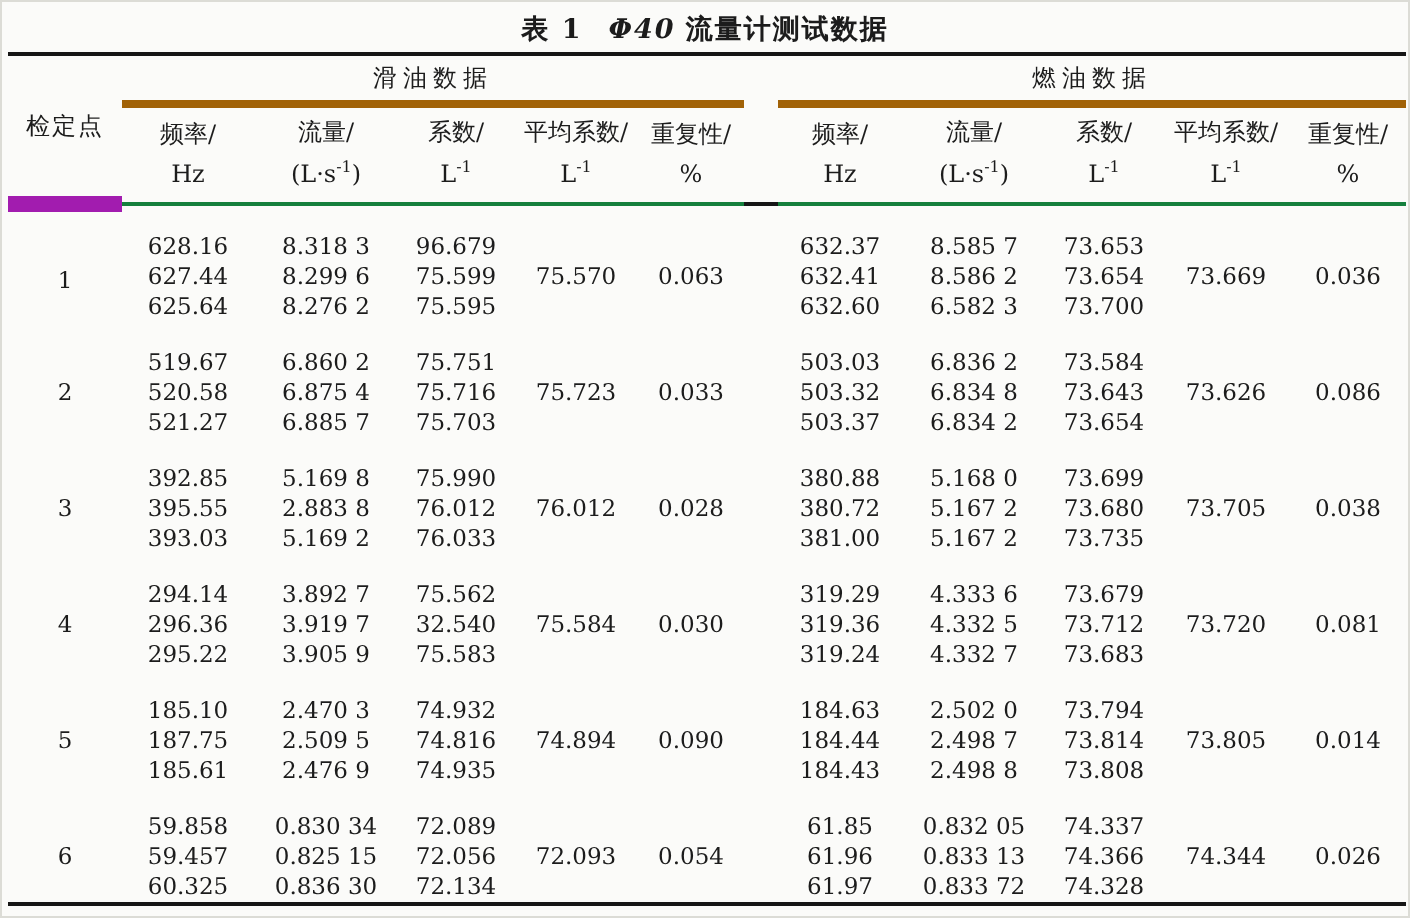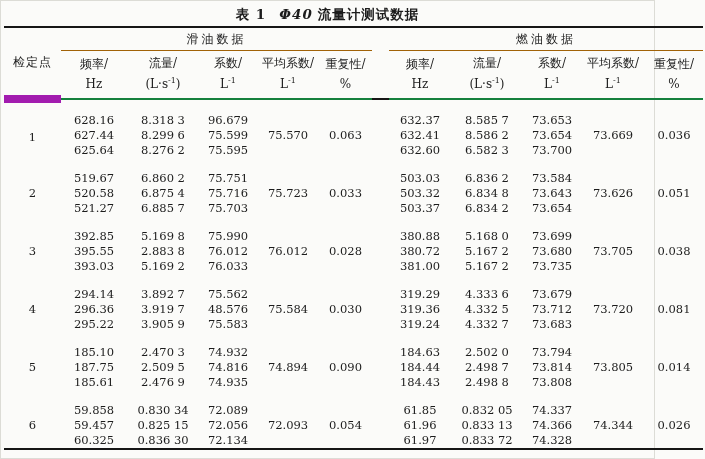--- a/index.html
+++ b/index.html
@@ -4,21 +4,21 @@
 <style>
   html,body{margin:0;padding:0;}
   body{
     width:705px;height:459px;
     background:#fbfbf9;
     font-family:"DejaVu Serif","Liberation Serif",serif;
     color:#1c1c1c;
     overflow:hidden;
   }
   .page{
-    width:655px;height:459px;
+    width:705px;height:459px;
     box-sizing:border-box;
     border:1px solid #dcdcd6;
   }
   .title{
     text-align:center;
     font-size:13.5px;
     font-weight:bold;
     padding-top:5px;
     height:20px;
     letter-spacing:1px;
@@ -39,21 +39,21 @@
     padding:0;
     font-weight:normal;
     text-align:center;
     vertical-align:middle;
     font-size:11.5px;
   }
   thead th{font-size:12px;line-height:1.5;}
   th.group-label{
     height:22px;
     letter-spacing:3px;
-    border-bottom:1px solid #a16207;
+    border-bottom:4px solid #a16207;
     text-align:center;
   }
   th.checkpoint-h{
     letter-spacing:1px;
     border-bottom:8px solid #a21caf;
   }
   th.spacer-h{border-bottom:2px solid #161616;}
   tr.colhead-row th{
     height:47px;
     border-bottom:2px solid #15803d;
@@ -143,21 +143,21 @@
           <td>519.67</td>
           <td>6.860 2</td>
           <td>75.751</td>
           <td rowspan="3">75.723</td>
           <td rowspan="3">0.033</td>
           <td rowspan="3"></td>
           <td>503.03</td>
           <td>6.836 2</td>
           <td>73.584</td>
           <td rowspan="3">73.626</td>
-          <td rowspan="3">0.051</td>
+          <td rowspan="3">0.086</td>
         </tr>
         <tr>
           <td>520.58</td>
           <td>6.875 4</td>
           <td>75.716</td>
           <td>503.32</td>
           <td>6.834 8</td>
           <td>73.643</td>
         </tr>
         <tr>
@@ -208,21 +208,21 @@
           <td rowspan="3"></td>
           <td>319.29</td>
           <td>4.333 6</td>
           <td>73.679</td>
           <td rowspan="3">73.720</td>
           <td rowspan="3">0.081</td>
         </tr>
         <tr>
           <td>296.36</td>
           <td>3.919 7</td>
-          <td>48.576</td>
+          <td>32.540</td>
           <td>319.36</td>
           <td>4.332 5</td>
           <td>73.712</td>
         </tr>
         <tr>
           <td>295.22</td>
           <td>3.905 9</td>
           <td>75.583</td>
           <td>319.24</td>
           <td>4.332 7</td>

